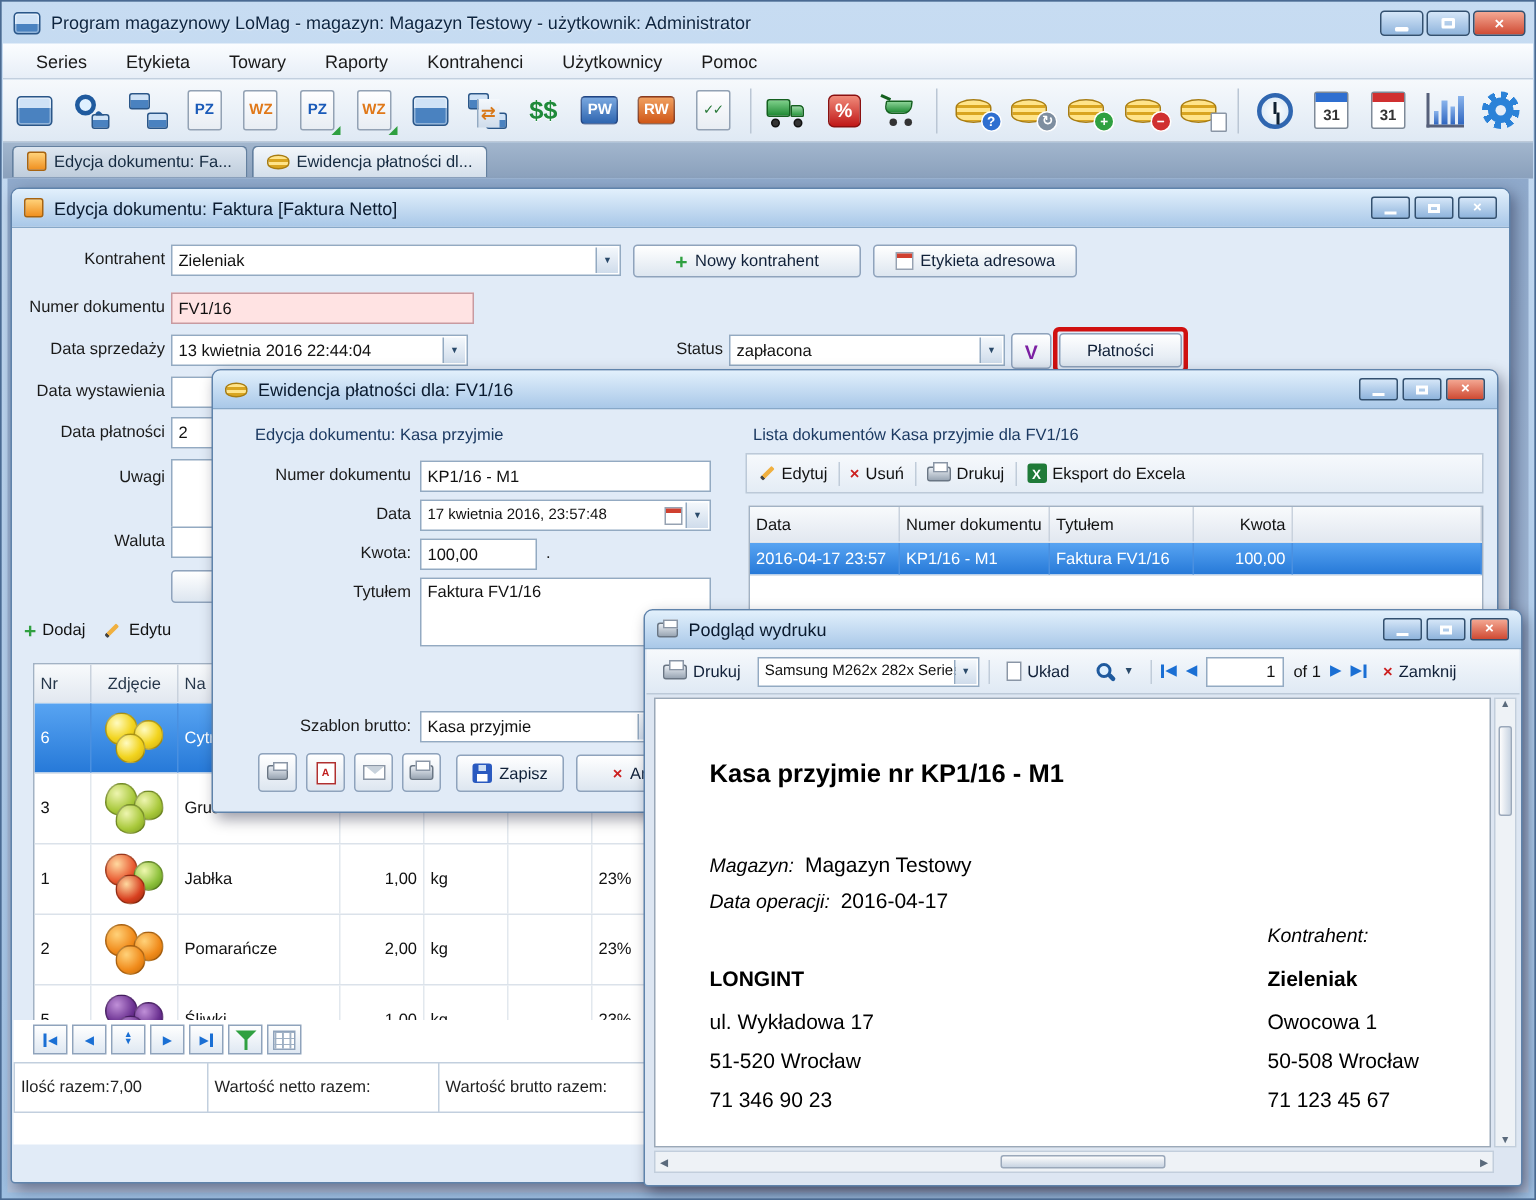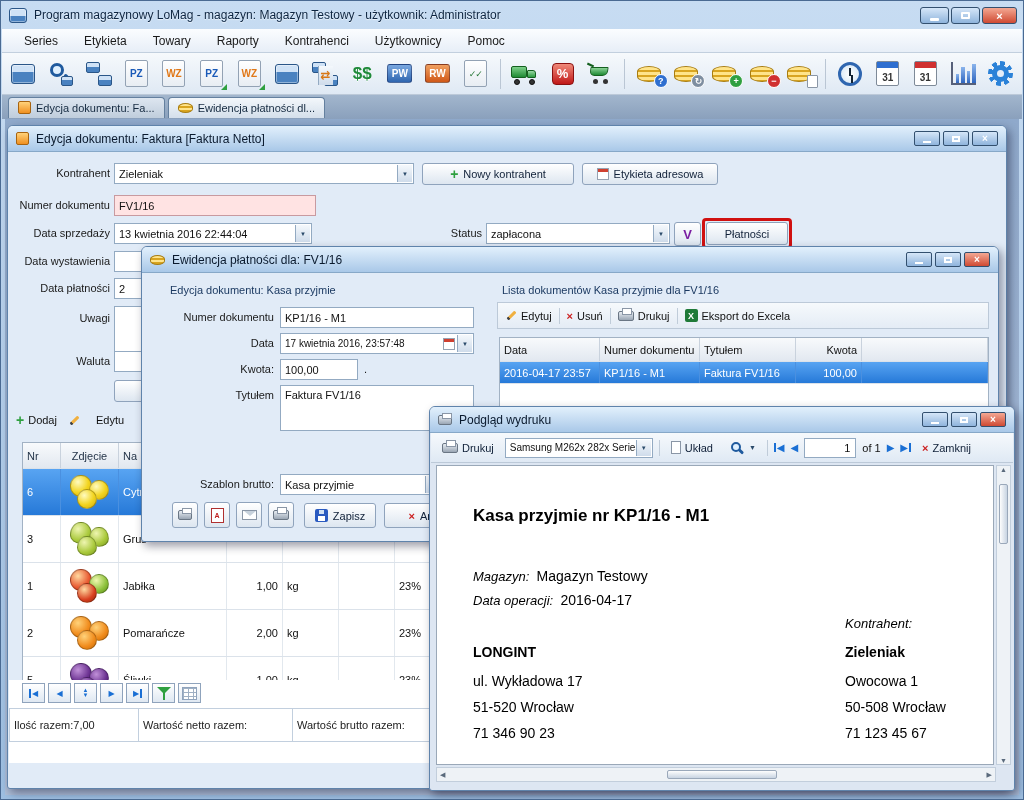--- a/index.html
+++ b/index.html
@@ -416,21 +416,21 @@
     <div class="combo" style="left:106px;top:225px;width:198px">
         <span class="arr">▼</span>
       </div>
     <div class="btn" style="left:106px;top:254px;width:84px"></div>
 
     <div style="position:absolute;left:8px;top:288px;display:flex;gap:12px;align-items:center;font-size:11px">
       <span style="display:flex;gap:4px;align-items:center">
         <span class="plus">+</span>
         <span>Dodaj</span>
       </span>
-      <span style="display:flex;gap:16px;align-items:center">
+      <span style="display:flex;gap:6px;align-items:center">
         <span class="i-pen"></span>
         <span>Edytu</span>
       </span>
     </div>
 
     <div class="grid" style="left:14px;top:316px;width:972px;height:264px">
       <div class="gr gh">
         <div class="c-nr">Nr</div>
         <div class="c-img">Zdjęcie</div>
         <div class="c-name">Na</div>

